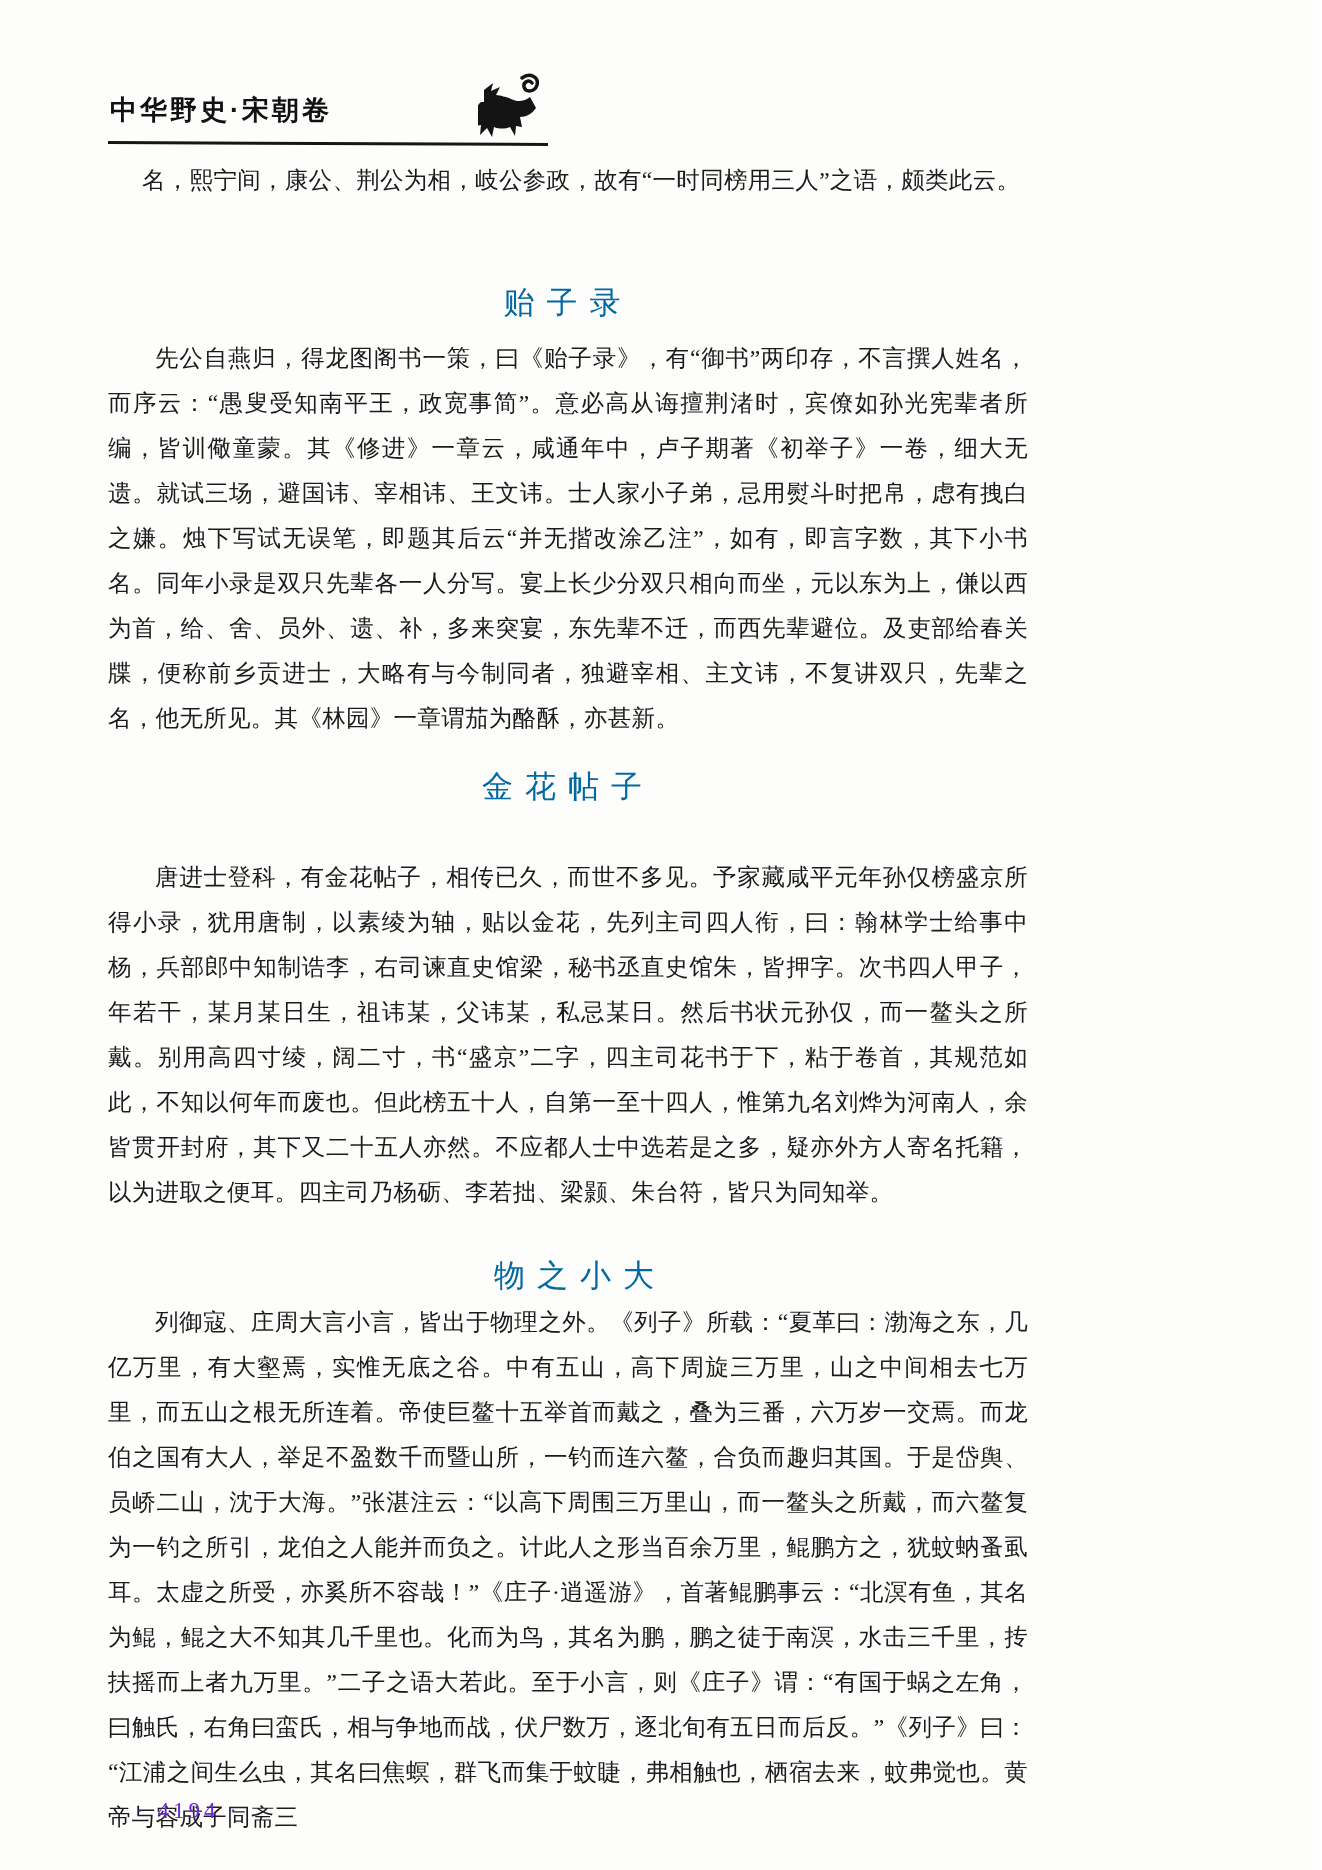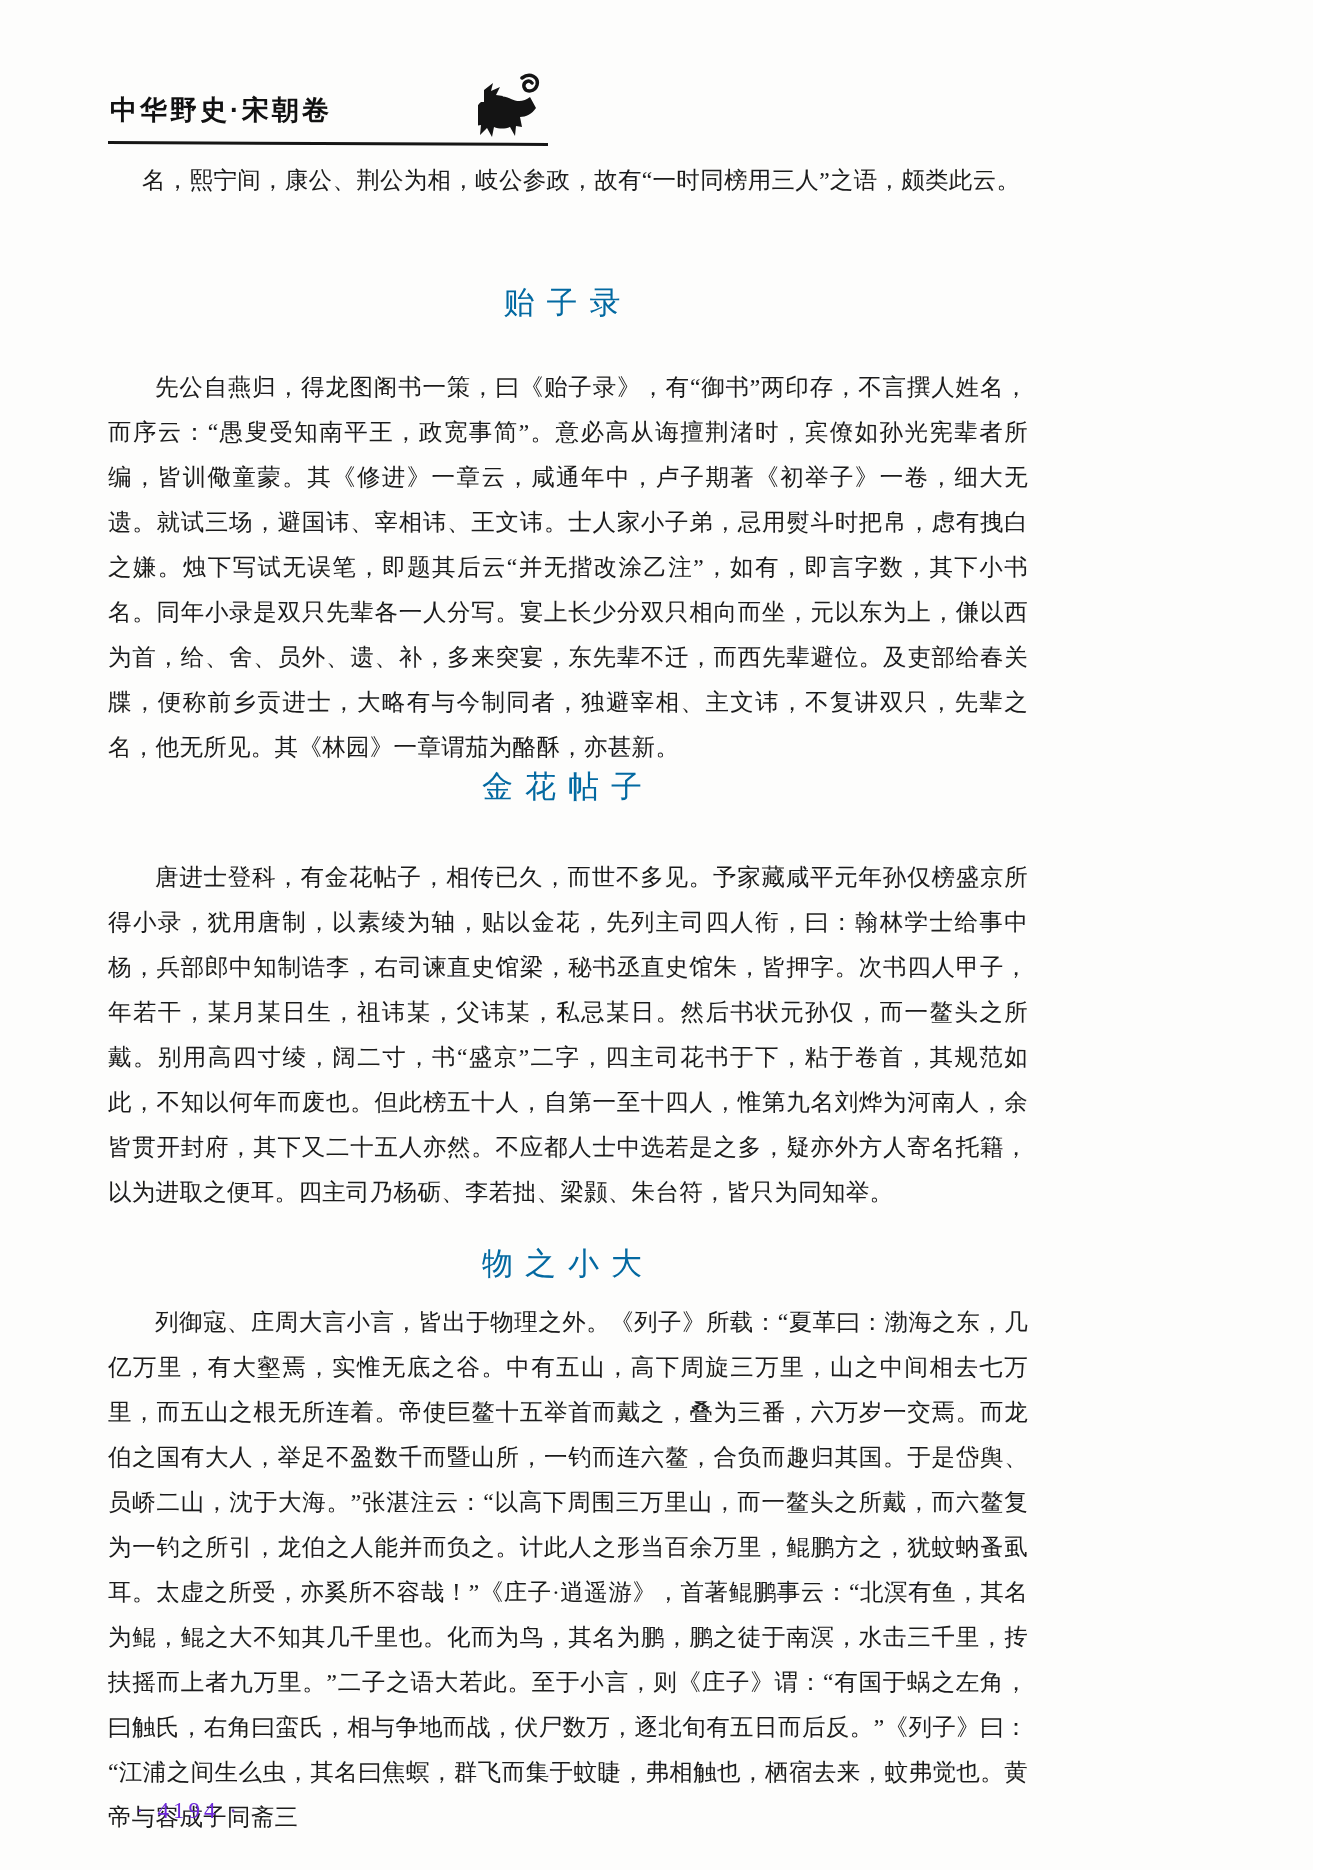--- a/index.html
+++ b/index.html
@@ -67,26 +67,26 @@
     </span>
 
     <div class="header-rule"></div>
   </header>
 
   <main>
 
     <p class="textcol continuation">名，熙宁间，康公、荆公为相，岐公参政，故有“一时同榜用三人”之语，颇类此云。</p>
 
     <h2 class="sec-title" style="top:282px; margin:0; font-weight:normal;">贻子录</h2>
-    <p class="textcol sec-body" style="top:365px;font-family:Liberation Serif, serif;">先公自燕归，得龙图阁书一策，曰《贻子录》，有“御书”两印存，不言撰人姓名，而序云：“愚叟受知南平王，政宽事简”。意必高从诲擅荆渚时，宾僚如孙光宪辈者所编，皆训儆童蒙。其《修进》一章云，咸通年中，卢子期著《初举子》一卷，细大无遗。就试三场，避国讳、宰相讳、王文讳。士人家小子弟，忌用熨斗时把帛，虑有拽白之嫌。烛下写试无误笔，即题其后云“并无揩改涂乙注”，如有，即言字数，其下小书名。同年小录是双只先辈各一人分写。宴上长少分双只相向而坐，元以东为上，傔以西为首，给、舍、员外、遗、补，多来突宴，东先辈不迁，而西先辈避位。及吏部给春关牒，便称前乡贡进士，大略有与今制同者，独避宰相、主文讳，不复讲双只，先辈之名，他无所见。其《林园》一章谓茄为酪酥，亦甚新。</p>
+    <p class="textcol sec-body" style="top:336px;font-family:Liberation Serif, serif;">先公自燕归，得龙图阁书一策，曰《贻子录》，有“御书”两印存，不言撰人姓名，而序云：“愚叟受知南平王，政宽事简”。意必高从诲擅荆渚时，宾僚如孙光宪辈者所编，皆训儆童蒙。其《修进》一章云，咸通年中，卢子期著《初举子》一卷，细大无遗。就试三场，避国讳、宰相讳、王文讳。士人家小子弟，忌用熨斗时把帛，虑有拽白之嫌。烛下写试无误笔，即题其后云“并无揩改涂乙注”，如有，即言字数，其下小书名。同年小录是双只先辈各一人分写。宴上长少分双只相向而坐，元以东为上，傔以西为首，给、舍、员外、遗、补，多来突宴，东先辈不迁，而西先辈避位。及吏部给春关牒，便称前乡贡进士，大略有与今制同者，独避宰相、主文讳，不复讲双只，先辈之名，他无所见。其《林园》一章谓茄为酪酥，亦甚新。</p>
 
     <h2 class="sec-title" style="top:766px; margin:0; font-weight:normal;">金花帖子</h2>
     <p class="textcol sec-body" style="top:855px;">唐进士登科，有金花帖子，相传已久，而世不多见。予家藏咸平元年孙仅榜盛京所得小录，犹用唐制，以素绫为轴，贴以金花，先列主司四人衔，曰：翰林学士给事中杨，兵部郎中知制诰李，右司谏直史馆梁，秘书丞直史馆朱，皆押字。次书四人甲子，年若干，某月某日生，祖讳某，父讳某，私忌某日。然后书状元孙仅，而一鳌头之所戴。别用高四寸绫，阔二寸，书“盛京”二字，四主司花书于下，粘于卷首，其规范如此，不知以何年而废也。但此榜五十人，自第一至十四人，惟第九名刘烨为河南人，余皆贯开封府，其下又二十五人亦然。不应都人士中选若是之多，疑亦外方人寄名托籍，以为进取之便耳。四主司乃杨砺、李若拙、梁颢、朱台符，皆只为同知举。</p>
 
-    <h2 class="sec-title" style="top:1243px; margin:0; font-weight:normal;">物之小大</h2>
+    <h2 class="sec-title" style="top:1243px; margin:12px; font-weight:normal;">物之小大</h2>
     <p class="textcol sec-body" style="top:1300px;">列御寇、庄周大言小言，皆出于物理之外。《列子》所载：“夏革曰：渤海之东，几亿万里，有大壑焉，实惟无底之谷。中有五山，高下周旋三万里，山之中间相去七万里，而五山之根无所连着。帝使巨鳌十五举首而戴之，叠为三番，六万岁一交焉。而龙伯之国有大人，举足不盈数千而暨山所，一钓而连六鳌，合负而趣归其国。于是岱舆、员峤二山，沈于大海。”张湛注云：“以高下周围三万里山，而一鳌头之所戴，而六鳌复为一钓之所引，龙伯之人能并而负之。计此人之形当百余万里，鲲鹏方之，犹蚊蚋蚤虱耳。太虚之所受，亦奚所不容哉！”《庄子·逍遥游》，首著鲲鹏事云：“北溟有鱼，其名为鲲，鲲之大不知其几千里也。化而为鸟，其名为鹏，鹏之徒于南溟，水击三千里，抟扶摇而上者九万里。”二子之语大若此。至于小言，则《庄子》谓：“有国于蜗之左角，曰触氏，右角曰蛮氏，相与争地而战，伏尸数万，逐北旬有五日而后反。”《列子》曰：“江浦之间生么虫，其名曰焦螟，群飞而集于蚊睫，弗相触也，栖宿去来，蚊弗觉也。黄帝与容成子同斋三</p>
 
   </main>
 
   <footer>
     <span class="page-number">· 4194 ·</span>
   </footer>
 
 </div>
 

